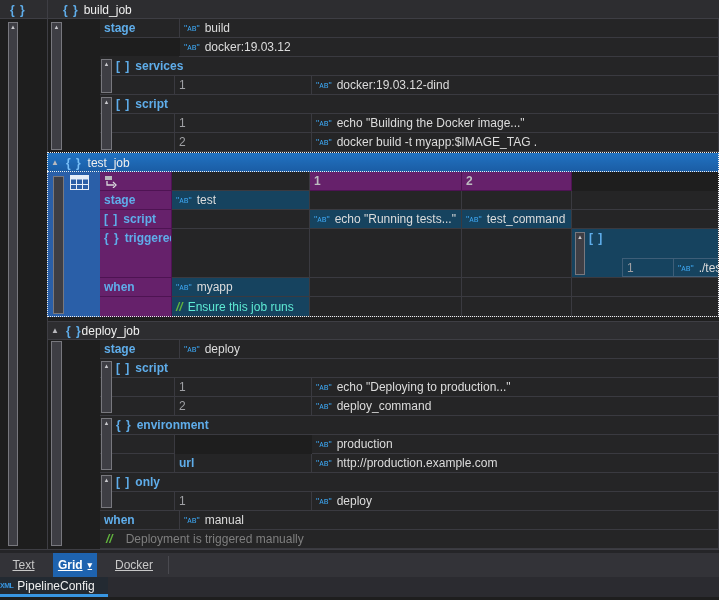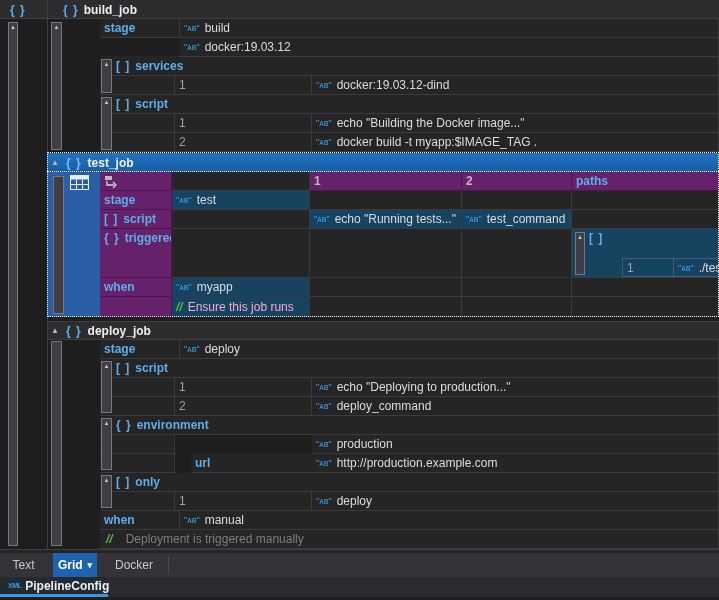--- a/index.html
+++ b/index.html
@@ -6,36 +6,36 @@
   #app{position:relative;width:719px;height:600px;background:#1E1E1E;overflow:hidden;
        font-family:"Liberation Sans",sans-serif;font-size:12px;color:#D8D8D8;}
   .abs{position:absolute;box-sizing:border-box;}
   .cell{display:flex;align-items:center;gap:5px;padding:0 4px;white-space:nowrap;overflow:hidden;}
   .dcell{background:#252526;border-right:1px solid #3A3A40;border-bottom:1px solid #3A3A40;}
   .pcell{background:#66216B;border-right:1px solid #4E1353;border-bottom:1px solid #4E1353;}
   .scell{background:#16435F;border-right:1px solid #3A3A40;border-bottom:1px solid #3A3A40;}
   .hdr{background:#2D2D30;border-bottom:1px solid #3E3E44;}
   .key{color:#5FADEA;font-weight:bold;}
   .glyph{color:#5FADEA;font-weight:bold;letter-spacing:1px;}
-  .title{color:#EFEFEF;font-weight:bold;}
+  .title{color:#EFEFEF;font-weight:normal;}
   .val{color:#DCDCDC;}
   .idx{color:#9FA0A4;}
   .colh{color:#BCBCC0;font-weight:bold;}
   .ab{color:#3BA0E8;font-size:9px;flex:none;}
   .bar{background:#3E3E44;border:1px solid #78787E;}
   .tri{position:absolute;top:1px;left:0;right:0;text-align:center;font-size:6px;line-height:7px;color:#C9C9CE;}
   .htri{color:#B9B9BE;font-size:8px;}
   .slash{color:#62B53E;font-weight:bold;font-style:italic;flex:none;}
-  .ctext-sel{color:#f9a8d4;}
+  .ctext-sel{color:#5eead4;}
   .ctext{color:#7F7F7F;}
   .dotted{border:1px dotted #EDEDED;pointer-events:none;}
   .vline{background:#3E3E44;}
-  .tab{display:flex;align-items:center;justify-content:center;gap:5px;color:#C8C8C8;}
+  .tab{display:flex;align-items:center;justify-content:center;gap:5px;color:#C8C8C8;text-decoration:underline;}
   .tab.active{background:#1E63AF;color:#FFFFFF;font-weight:bold;}
-  .filetab{display:flex;align-items:center;gap:4px;padding:0 8px;background:#232A32;
+  .filetab{display:flex;align-items:center;gap:4px;padding:0 0;background:#232A32;
            border-bottom:3px solid #3896E2;}
   .xmlicon{color:#3896E2;font-size:7px;font-weight:bold;letter-spacing:-0.5px;flex:none;}
 </style>
 </head>
 <body>
 
 <div id="app">
 
   <div class="abs" style="left:0;top:0;width:719px;height:549px;">
 
@@ -135,23 +135,20 @@
         <path d="M9 7 l3 3 l-3 3" fill="none" stroke="#D8D8DC" stroke-width="1.3"></path>
       </svg>
     </div>
     <div class="abs cell dcell" style="left:172px;top:172px;width:138px;height:19px;"></div>
     <div class="abs cell pcell" style="left:310px;top:172px;width:152px;height:19px;">
       <span class="colh">1</span>
     </div>
     <div class="abs cell pcell" style="left:462px;top:172px;width:110px;height:19px;">
       <span class="colh">2</span>
     </div>
-    <div class="abs cell pcell" style="left:572px;top:172px;width:147px;height:19px;">
-      <span class="key">paths</span>
-    </div>
 
     <div class="abs cell pcell" style="left:100px;top:191px;width:72px;height:19px;">
       <span class="key">stage</span>
     </div>
     <div class="abs cell scell" style="left:172px;top:191px;width:138px;height:19px;">
       <span class="ab">"ᴀʙ"</span>
       <span class="val">test</span>
     </div>
     <div class="abs cell dcell" style="left:310px;top:191px;width:152px;height:19px;"></div>
     <div class="abs cell dcell" style="left:462px;top:191px;width:110px;height:19px;"></div>
@@ -211,21 +208,21 @@
     <div class="abs cell dcell" style="left:310px;top:297px;width:152px;height:20px;"></div>
     <div class="abs cell dcell" style="left:462px;top:297px;width:110px;height:20px;"></div>
     <div class="abs cell dcell" style="left:572px;top:297px;width:147px;height:20px;"></div>
 
     <div class="abs dotted" style="left:47px;top:152px;width:672px;height:165px;"></div>
     <div class="abs" style="left:47px;top:171px;width:672px;height:1px;border-top:1px dotted #EDEDED;pointer-events:none;"></div>
 
     <div class="abs hdr" style="left:48px;top:321px;width:671px;height:19px;display:flex;align-items:center;border-top:1px solid #3E3E44;">
       <span class="htri" style="margin-left:3px;">▲</span>
       <span class="glyph" style="margin-left:7px;">{ }</span>
-      <span class="title" style="margin-left:6px;">deploy_job</span>
+      <span class="title" style="">deploy_job</span>
     </div>
     <div class="abs bar" style="left:51px;top:341px;width:11px;height:205px;"></div>
 
     <div class="abs cell dcell" style="left:100px;top:340px;width:80px;height:19px;">
       <span class="key">stage</span>
     </div>
     <div class="abs cell dcell" style="left:180px;top:340px;width:539px;height:19px;">
       <span class="ab">"ᴀʙ"</span>
       <span class="val">deploy</span>
     </div>
@@ -257,21 +254,21 @@
     <div class="abs cell dcell" style="left:100px;top:416px;width:619px;height:19px;padding-left:16px;">
       <span class="glyph">{ }</span>
       <span class="key">environment</span>
     </div>
     <div class="abs cell dcell" style="left:100px;top:435px;width:75px;height:19px;"></div>
     <div class="abs cell dcell" style="left:312px;top:435px;width:407px;height:19px;">
       <span class="ab">"ᴀʙ"</span>
       <span class="val">production</span>
     </div>
     <div class="abs cell dcell" style="left:100px;top:454px;width:75px;height:19px;"></div>
-    <div class="abs cell dcell" style="left:191px;top:454px;width:137px;height:19px;">
+    <div class="abs cell dcell" style="left:175px;top:454px;width:137px;height:19px;">
       <span class="key">url</span>
     </div>
     <div class="abs cell dcell" style="left:312px;top:454px;width:407px;height:19px;">
       <span class="ab">"ᴀʙ"</span>
       <span class="val">http://production.example.com</span>
     </div>
     <div class="abs bar" style="left:101px;top:418px;width:11px;height:52px;">
       <span class="tri">▲</span>
     </div>
 

